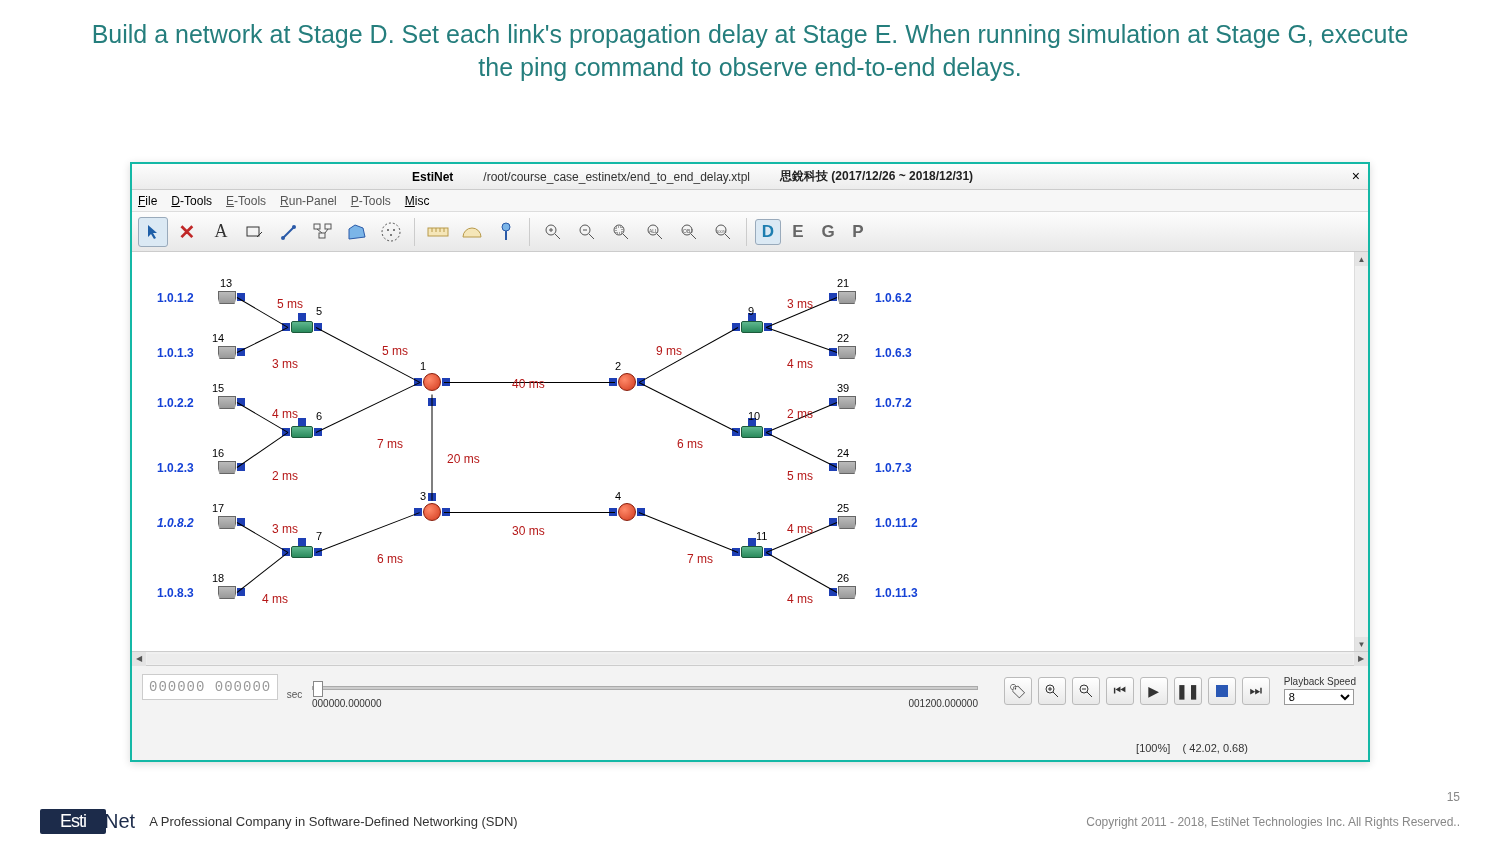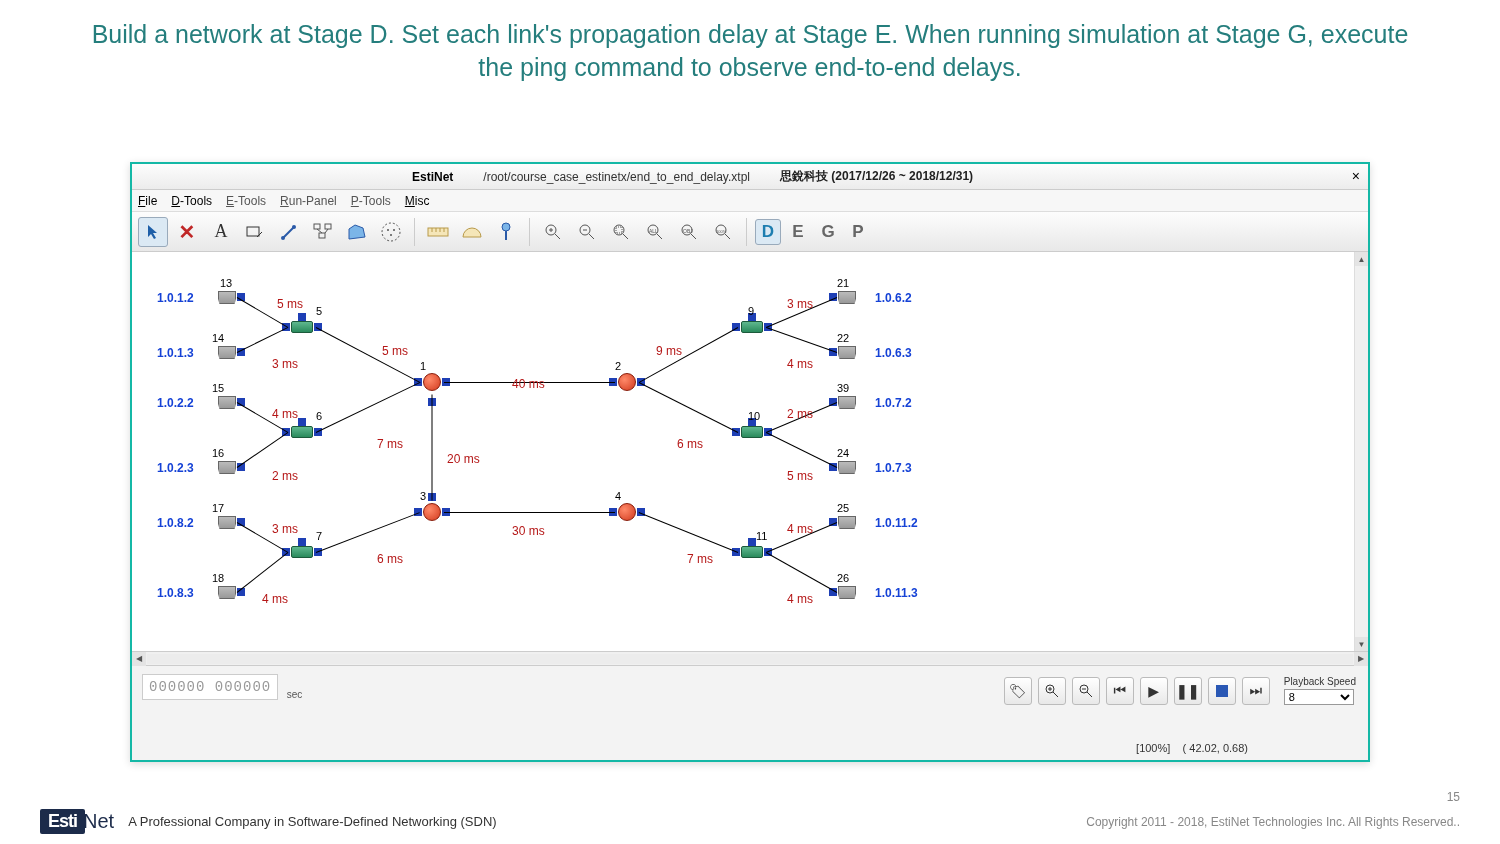--- a/index.html
+++ b/index.html
@@ -155,21 +155,21 @@
   .nlabel { position:absolute; font:11px Arial; color:#000; }
   .ip { color:#1542d6; font-weight:bold; font-size:12px; }
   .delay { color:#b51717; font-size:12px; }
   
   .footer {
     position:absolute; left:0; bottom:10px; width:100%;
     display:flex; align-items:center; padding:0 40px;
     font-size:13px;
   }
   .logo {
-    background:#1c2b4a; color:#fff; font-weight:bold; padding:2px 8px;
+    background:#1c2b4a; color:#fff; font-weight:normal; padding:2px 20px;
     font-size:18px; letter-spacing:-1px; border-radius:2px;
   }
   .logo2 { color:#1c2b4a; font-weight:normal; font-size:20px; margin-left:-2px;}
   .tagline { margin-left:14px; color:#333; }
   .copyright { margin-left:auto; color:#888; font-size:12px; }
   .pageno { position:absolute; right:40px; bottom:40px; color:#888; font-size:12px; }
 </style>
 </head>
 <body>
 
@@ -321,21 +321,21 @@
         <div class="port" style="left: 105px; top: 146px;"></div>
         <div class="nlabel " style="left: 80px; top: 130px;">15</div>
         <div class="nlabel ip" style="left: 25px; top: 144px;">1.0.2.2</div>
         <div class="node-host" style="left: 86px; top: 209px;"></div>
         <div class="port" style="left: 105px; top: 211px;"></div>
         <div class="nlabel " style="left: 80px; top: 195px;">16</div>
         <div class="nlabel ip" style="left: 25px; top: 209px;">1.0.2.3</div>
         <div class="node-host" style="left: 86px; top: 264px;"></div>
         <div class="port" style="left: 105px; top: 266px;"></div>
         <div class="nlabel " style="left: 80px; top: 250px;">17</div>
-        <div class="nlabel ip" style="left: 25px; top: 264px;">1.0.8.2</div>
+        <div class="nlabel ip" style="left: 25px; top: 264px; font-style: italic;">1.0.8.2</div>
         <div class="node-host" style="left: 86px; top: 334px;"></div>
         <div class="port" style="left: 105px; top: 336px;"></div>
         <div class="nlabel " style="left: 80px; top: 320px;">18</div>
         <div class="nlabel ip" style="left: 25px; top: 334px;">1.0.8.3</div>
         <div class="node-host" style="left: 706px; top: 39px;"></div>
         <div class="port" style="left: 697px; top: 41px;"></div>
         <div class="nlabel " style="left: 705px; top: 25px;">21</div>
         <div class="nlabel ip" style="left: 743px; top: 39px;">1.0.6.2</div>
         <div class="node-host" style="left: 706px; top: 94px;"></div>
         <div class="port" style="left: 697px; top: 96px;"></div>
@@ -458,20 +458,27 @@
   <div class="hscrollbar">
     <div class="arrow">◀</div>
     <div class="track"></div>
     <div class="arrow">▶</div>
   </div>
 
   <div class="statusbar">
     <span class="timedisp">000000 000000</span>
     <span class="sec-label">sec</span>
 
+    <div class="timeline">
+      <div class="track">
+          <div class="handle"></div>
+        </div>
+      <div class="t0">000000.000000</div>
+      <div class="t1">001200.000000</div>
+    </div>
 
     <div class="playback">
       <div class="pbtn">🏷</div>
       <div class="pbtn">
           <svg width="16" height="16">
             <circle cx="6" cy="6" r="4" fill="none" stroke="#333"></circle>
             <path d="M9 9 L14 14 M4 6 L8 6 M6 4 L6 8" stroke="#333"></path>
           </svg>
         </div>
       <div class="pbtn">

